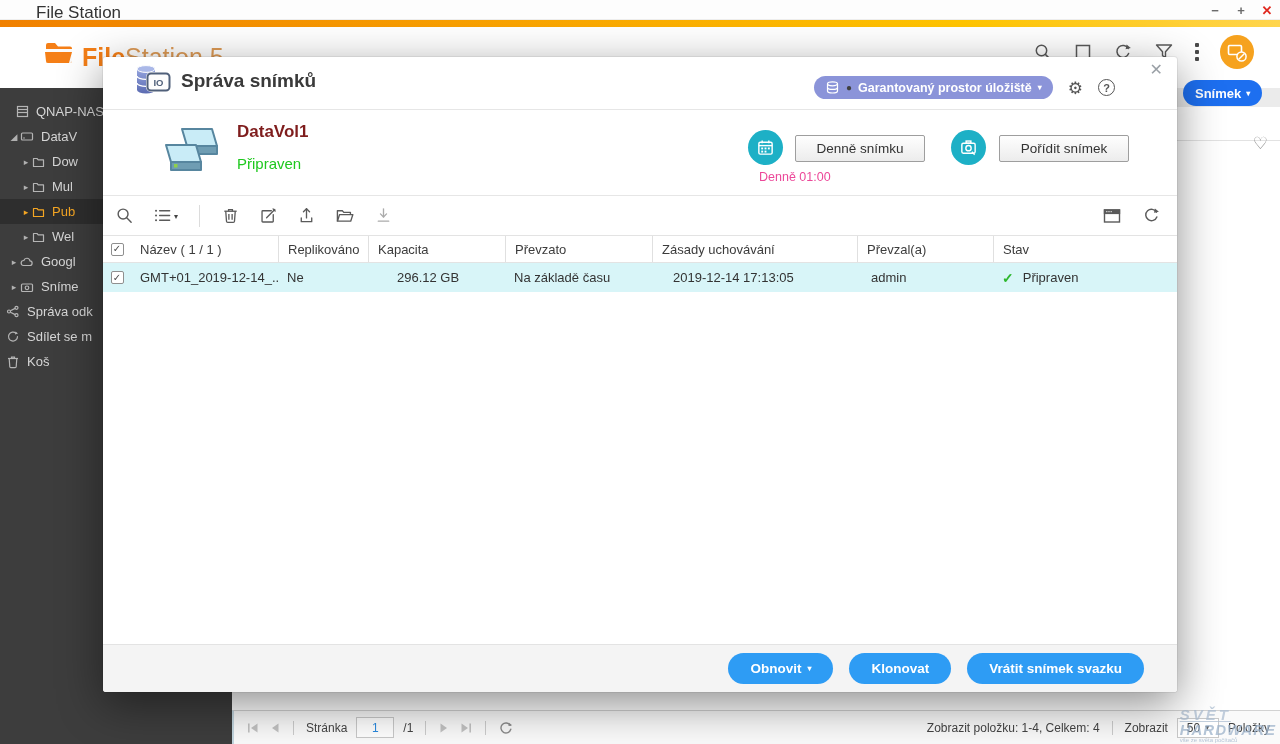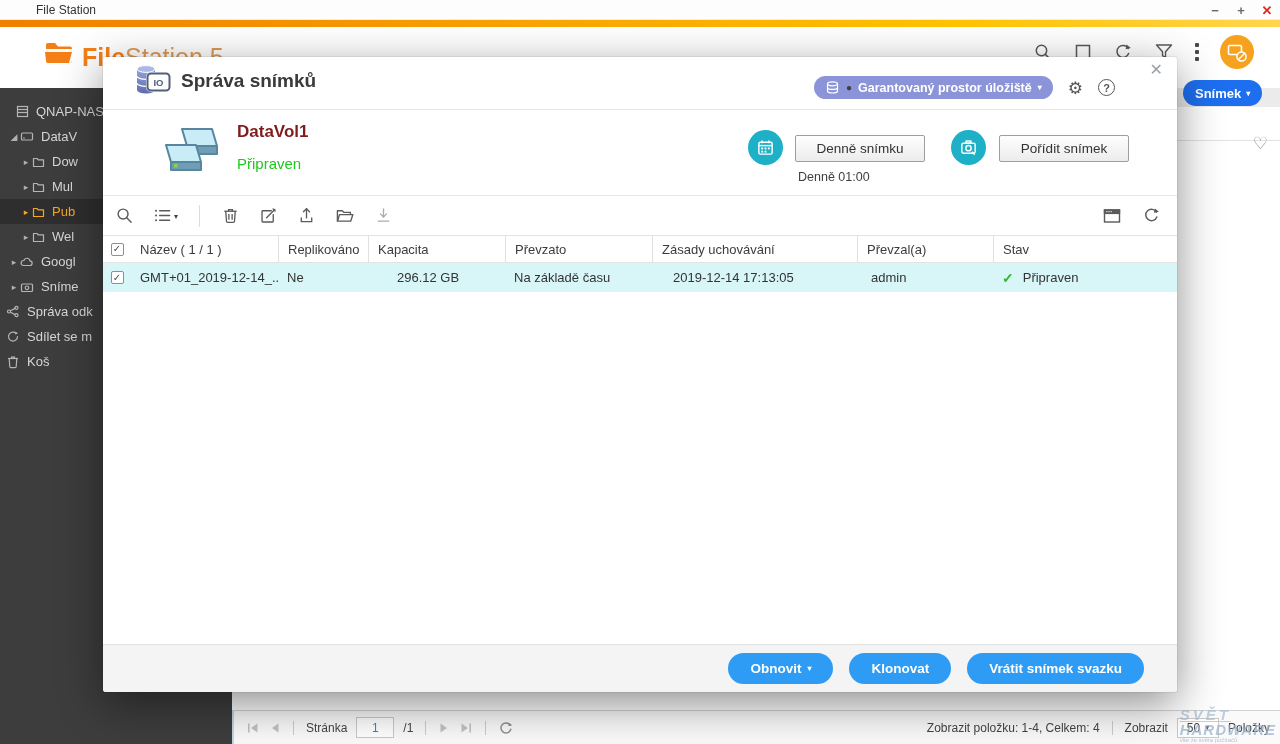--- a/index.html
+++ b/index.html
@@ -2,21 +2,21 @@
 <html><head>
 <meta charset="utf-8">
 <style>
   * { margin:0; padding:0; box-sizing:border-box; }
   html,body { width:1280px; height:744px; overflow:hidden; }
   body { font-family:"Liberation Sans", sans-serif; }
   .screen { position:relative; width:1280px; height:744px; background:#fff; overflow:hidden; }
 
   
   .titlebar { position:absolute; left:0; top:0; width:1280px; height:20px; background:#fdfdfd; border-bottom:1px solid #eee; }
-  .titlebar .wtitle { position:absolute; left:8px; top:3px; font-size:12px; color:#333;padding-left:28px; }
+  .titlebar .wtitle { position:absolute; left:8px; top:3px; font-size:17px; color:#333;padding-left:28px; }
   .winctl { position:absolute; top:0; right:0; height:20px; display:flex; align-items:center; }
   .winctl span { width:26px; text-align:center; font-size:13px; font-weight:bold; color:#6b6b6b; cursor:default; }
   .winctl .wclose { color:#e0281e; }
   .accentbar { position:absolute; left:0; top:20px; width:1280px; height:7px;
     background:linear-gradient(90deg,#f08000,#f9a300 40%,#ffc400 75%,#ffd54d); }
 
   
   .appheader { position:absolute; left:0; top:27px; width:1280px; height:61px; background:#fff; }
   .logo { position:absolute; left:44px; top:12px; display:flex; align-items:flex-start; }
   .logo .lfile { font-size:25px; font-weight:bold; color:#f57f17; margin-left:8px; line-height:36px;}
@@ -82,21 +82,21 @@
   .dlg-volume { position:relative; height:86px; border-bottom:1px solid #e6e6e6; }
   .vol-icon { position:absolute; left:57px; top:13px; }
   .vol-name { position:absolute; left:134px; top:12px; font-size:17px; font-weight:bold; color:#7f1d1d; }
   .vol-status { position:absolute; left:134px; top:45px; font-size:15px; color:#1fc81f; }
   .circ { position:absolute; width:35px; height:35px; border-radius:50%; background:#1db0c6; display:flex;
     align-items:center; justify-content:center; top:20px; }
   .c1 { left:645px; } .c2 { left:848px; }
   .graybtn { position:absolute; top:25px; width:130px; height:27px; background:linear-gradient(#fefefe,#ececec);
     border:1px solid #9e9e9e; border-radius:2px; font-size:13.5px; color:#333; font-family:"Liberation Sans",sans-serif; cursor:pointer; }
   .b1 { left:692px; } .b2 { left:896px; }
-  .sched { position:absolute; left:695px; top:60px; font-size:12.5px; color:#404040; }
+  .sched { position:absolute; left:656px; top:60px; font-size:12.5px; color:#ec4899; }
 
   .dlg-toolbar { height:39px; display:flex; align-items:center; padding-left:12px; gap:19px; }
   .tbi { display:flex; align-items:flex-end; color:#5a5a5a; cursor:pointer; }
   .tbi.disabled { color:#ababab; cursor:default; }
   .tb-sep { width:1px; height:22px; background:#dcdcdc; margin:0 2px; }
   .tb-right { margin-left:auto; display:flex; align-items:center; gap:20px; padding-right:16px; }
   .lv-caret { font-size:8px; color:#444; margin-left:2px; margin-bottom:4px; }
 
   .srow { display:grid; grid-template-columns:28px 147px 90px 137px 147px 205px 136px auto; align-items:center; font-size:13px; }
   .dlg-ghead { height:28px; border-top:1px solid #e3e3e3; border-bottom:1px solid #e3e3e3; color:#3c3c3c; }

